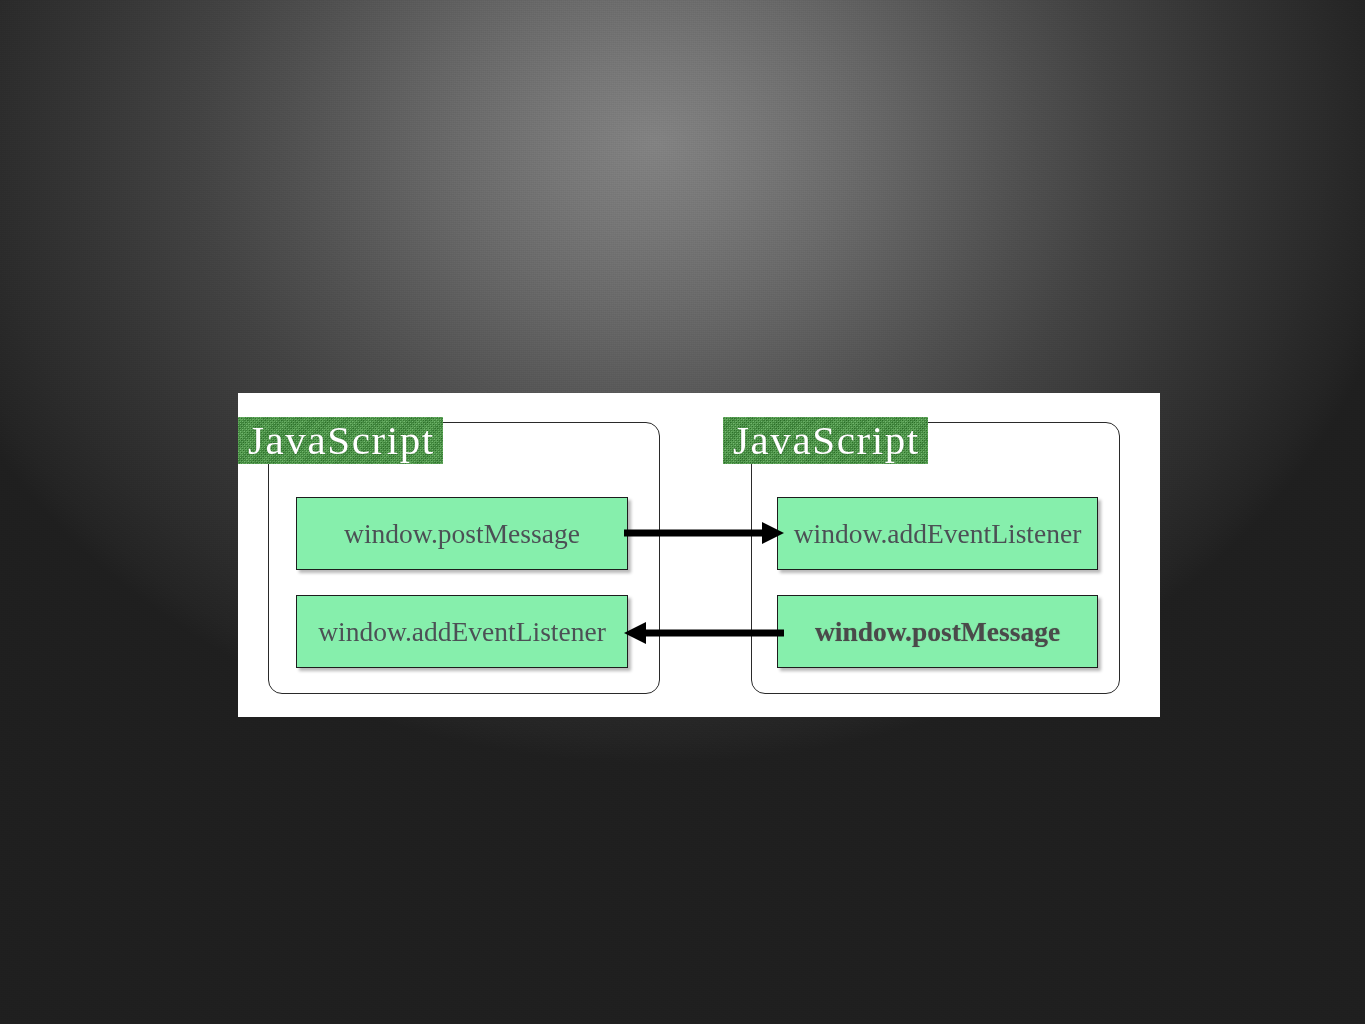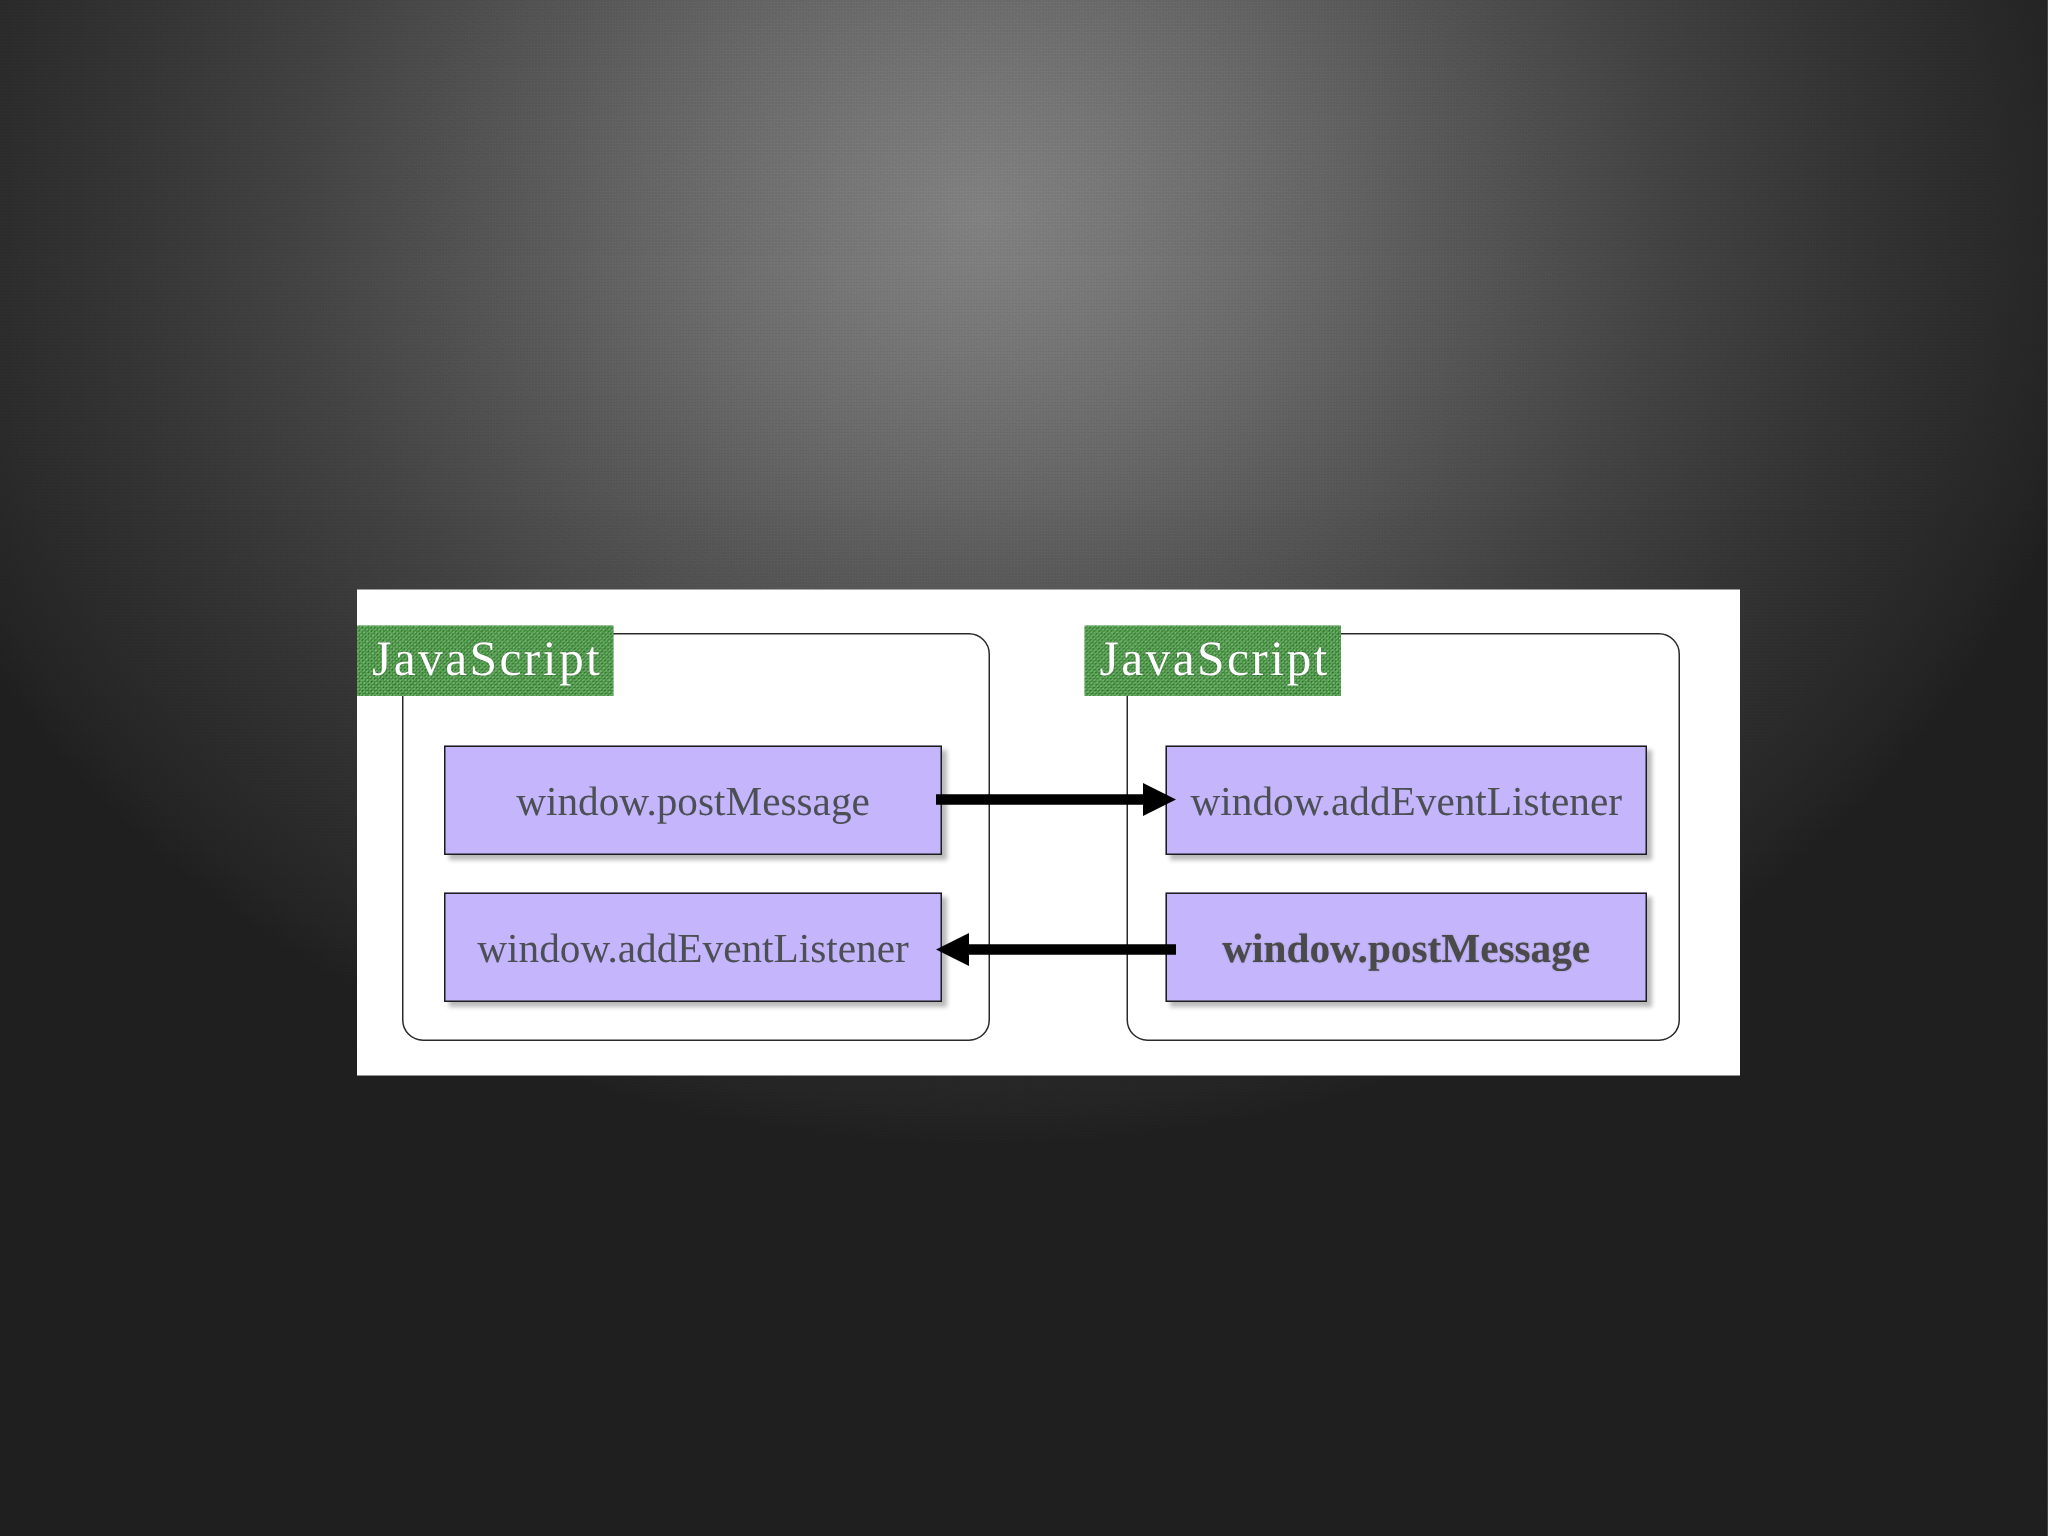--- a/index.html
+++ b/index.html
@@ -66,40 +66,40 @@
   #group-right { left: 513px; top: 29px; width: 369px; height: 272px; }
 
   
   .js-label {
     position: absolute;
     height: 47px;
     line-height: 47px;
     padding: 0 8px 0 10px;
     color: #ffffff;
     font-family: "Liberation Serif", "DejaVu Serif", serif;
-    font-size: 33px;
+    font-size: 41px;
     letter-spacing: 1.6px;
     white-space: nowrap;
     text-shadow: 0 0 1px rgba(0,0,0,.35);
     background-color: #3f9a3a;
     background-image:
       repeating-linear-gradient(0deg,   rgba(255,255,255,.085) 0 1px, rgba(0,0,0,.085) 1px 2px),
       repeating-linear-gradient(90deg,  rgba(255,255,255,.075) 0 1px, rgba(0,0,0,.075) 1px 2px),
       repeating-linear-gradient(45deg,  rgba(255,255,255,.05)  0 1px, rgba(0,0,0,.05)  1px 3px),
       repeating-linear-gradient(135deg, rgba(120,200,110,.30)  0 1px, rgba(20,80,20,.22) 1px 2px);
     z-index: 5;
   }
   #js-label-left  { left: 0px;   top: 24px; }
   #js-label-right { left: 485px; top: 24px; }
 
   
   .api-box {
     position: absolute;
     box-sizing: border-box;
-    background: #c4b5fd;
+    background: #86efac;
     border: 1.4px solid #1d1d1d;
     box-shadow: 3px 3px 3px rgba(0,0,0,.28);
     color: #4c5055;
     font-family: "Liberation Serif", "DejaVu Serif", serif;
     font-size: 27.5px;
     line-height: 36px;
     text-align: center;
     display: flex;
     align-items: center;
     justify-content: center;

